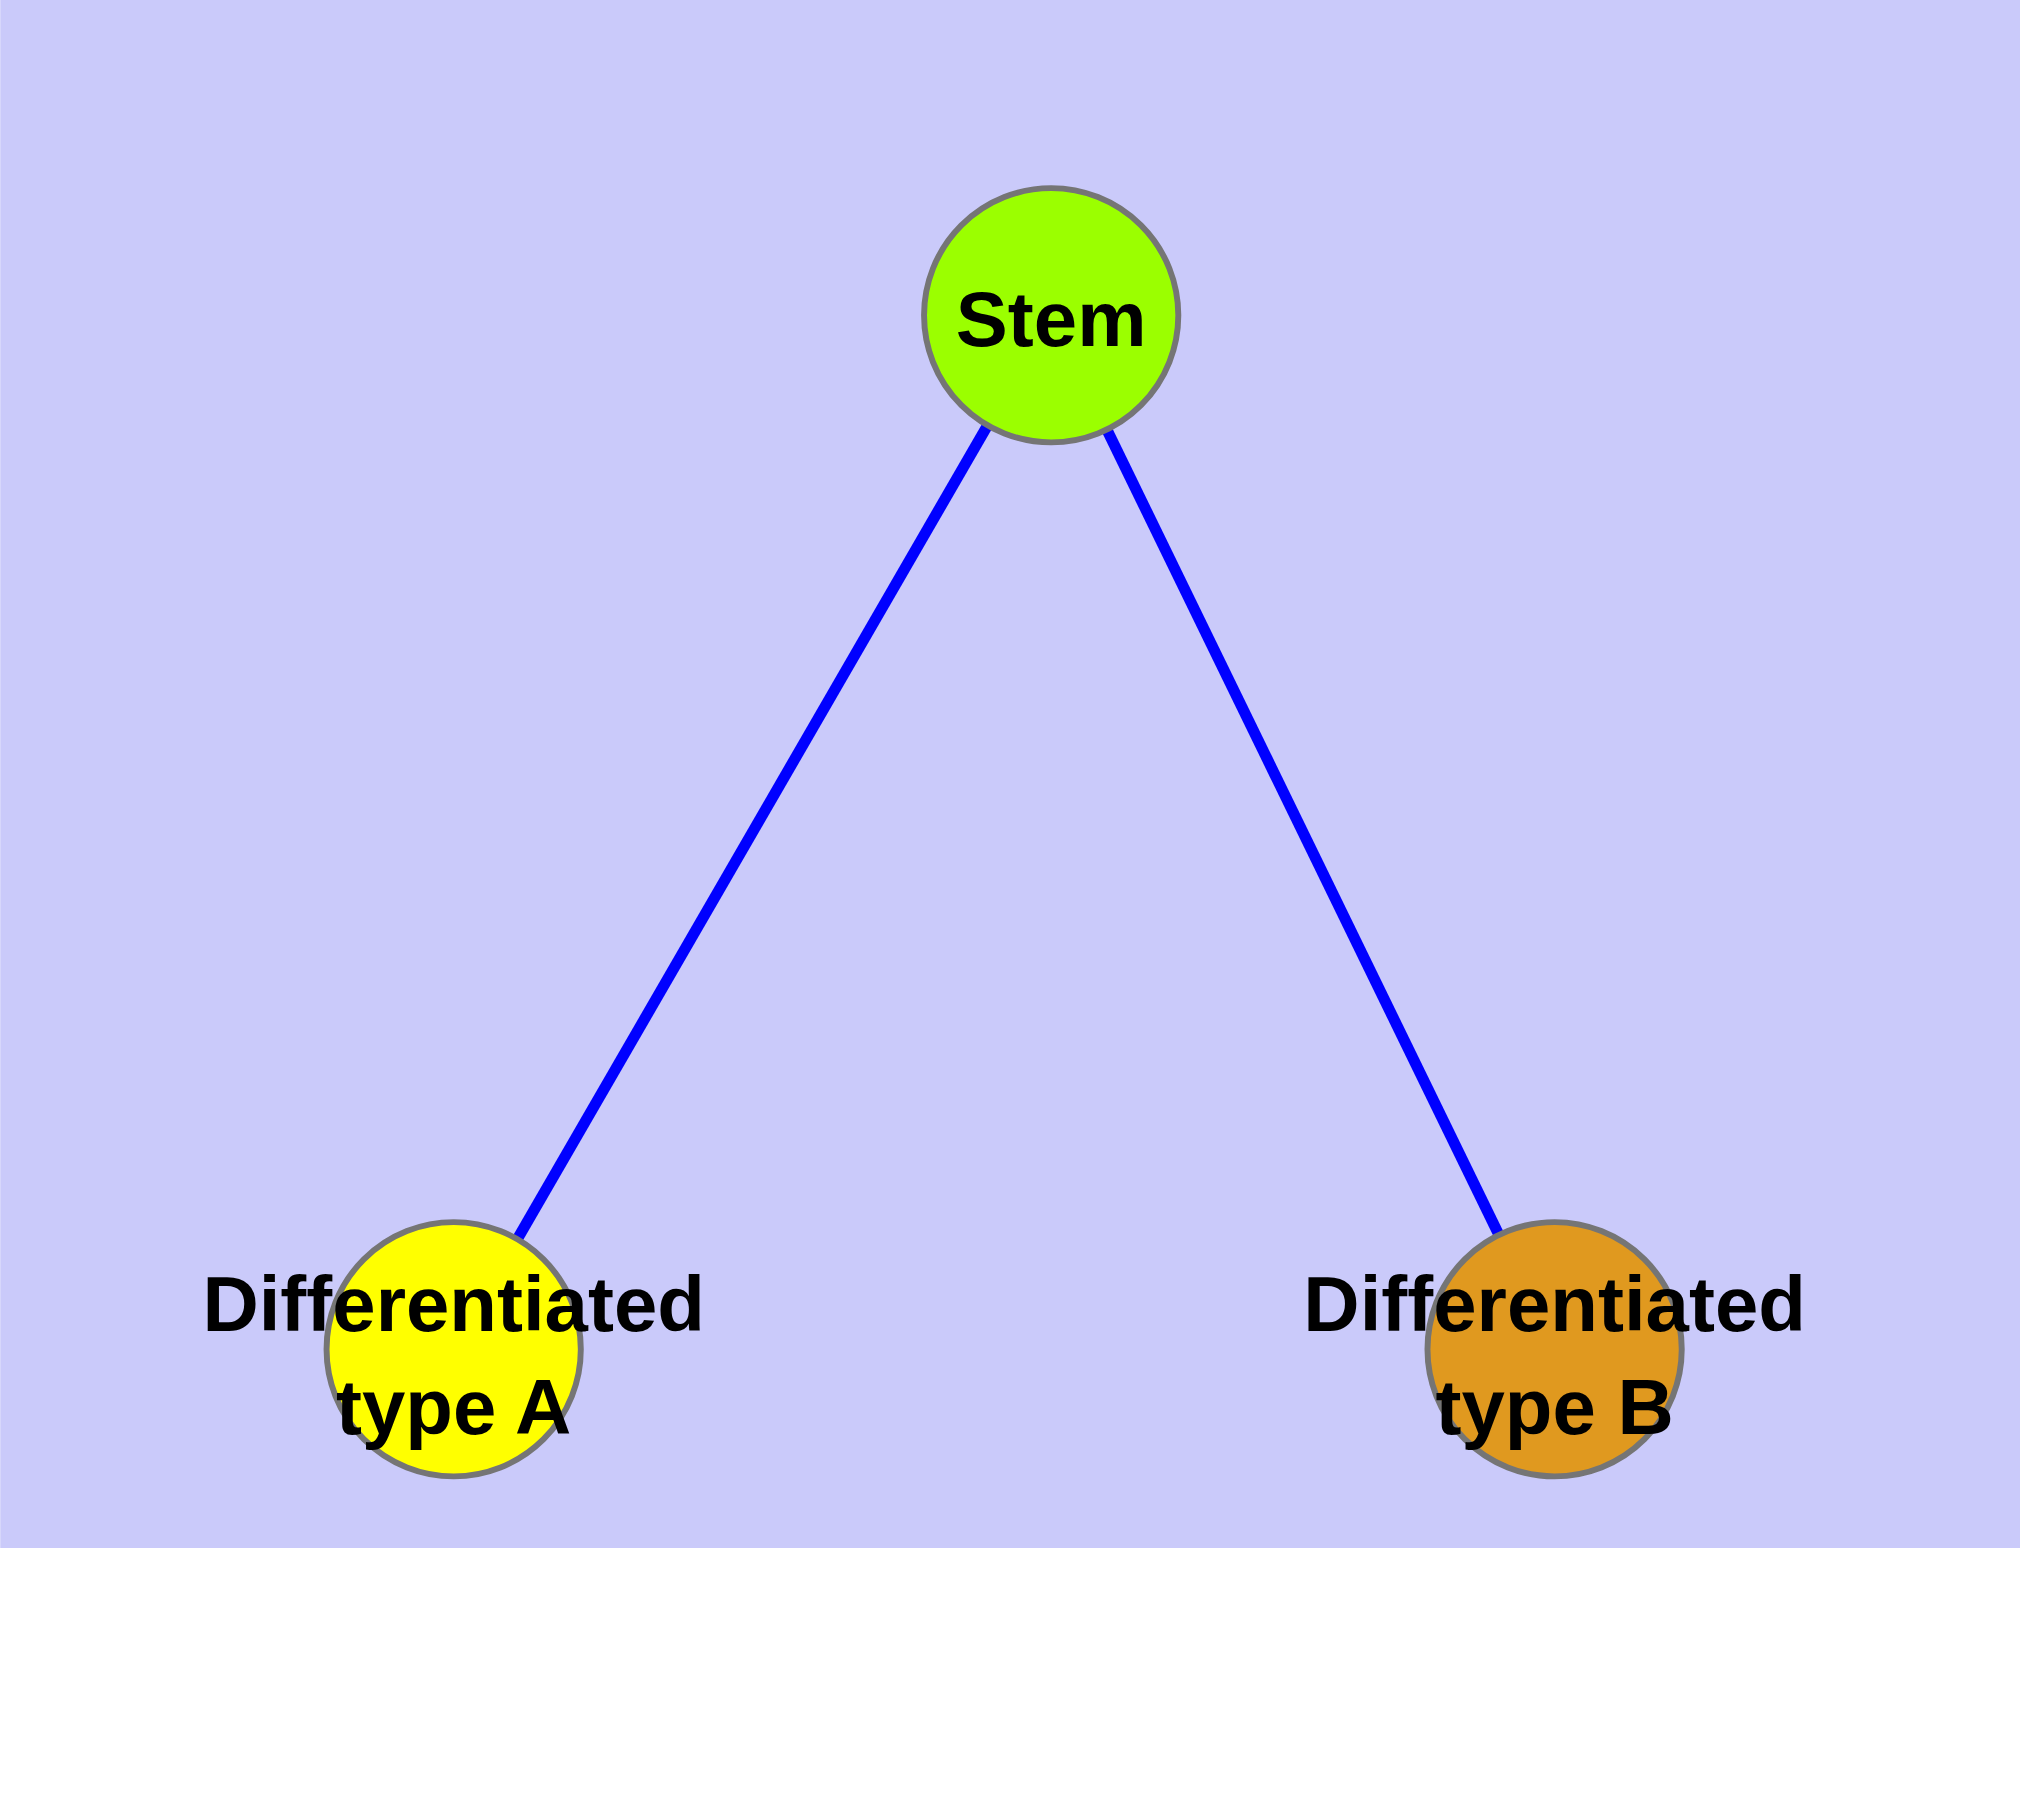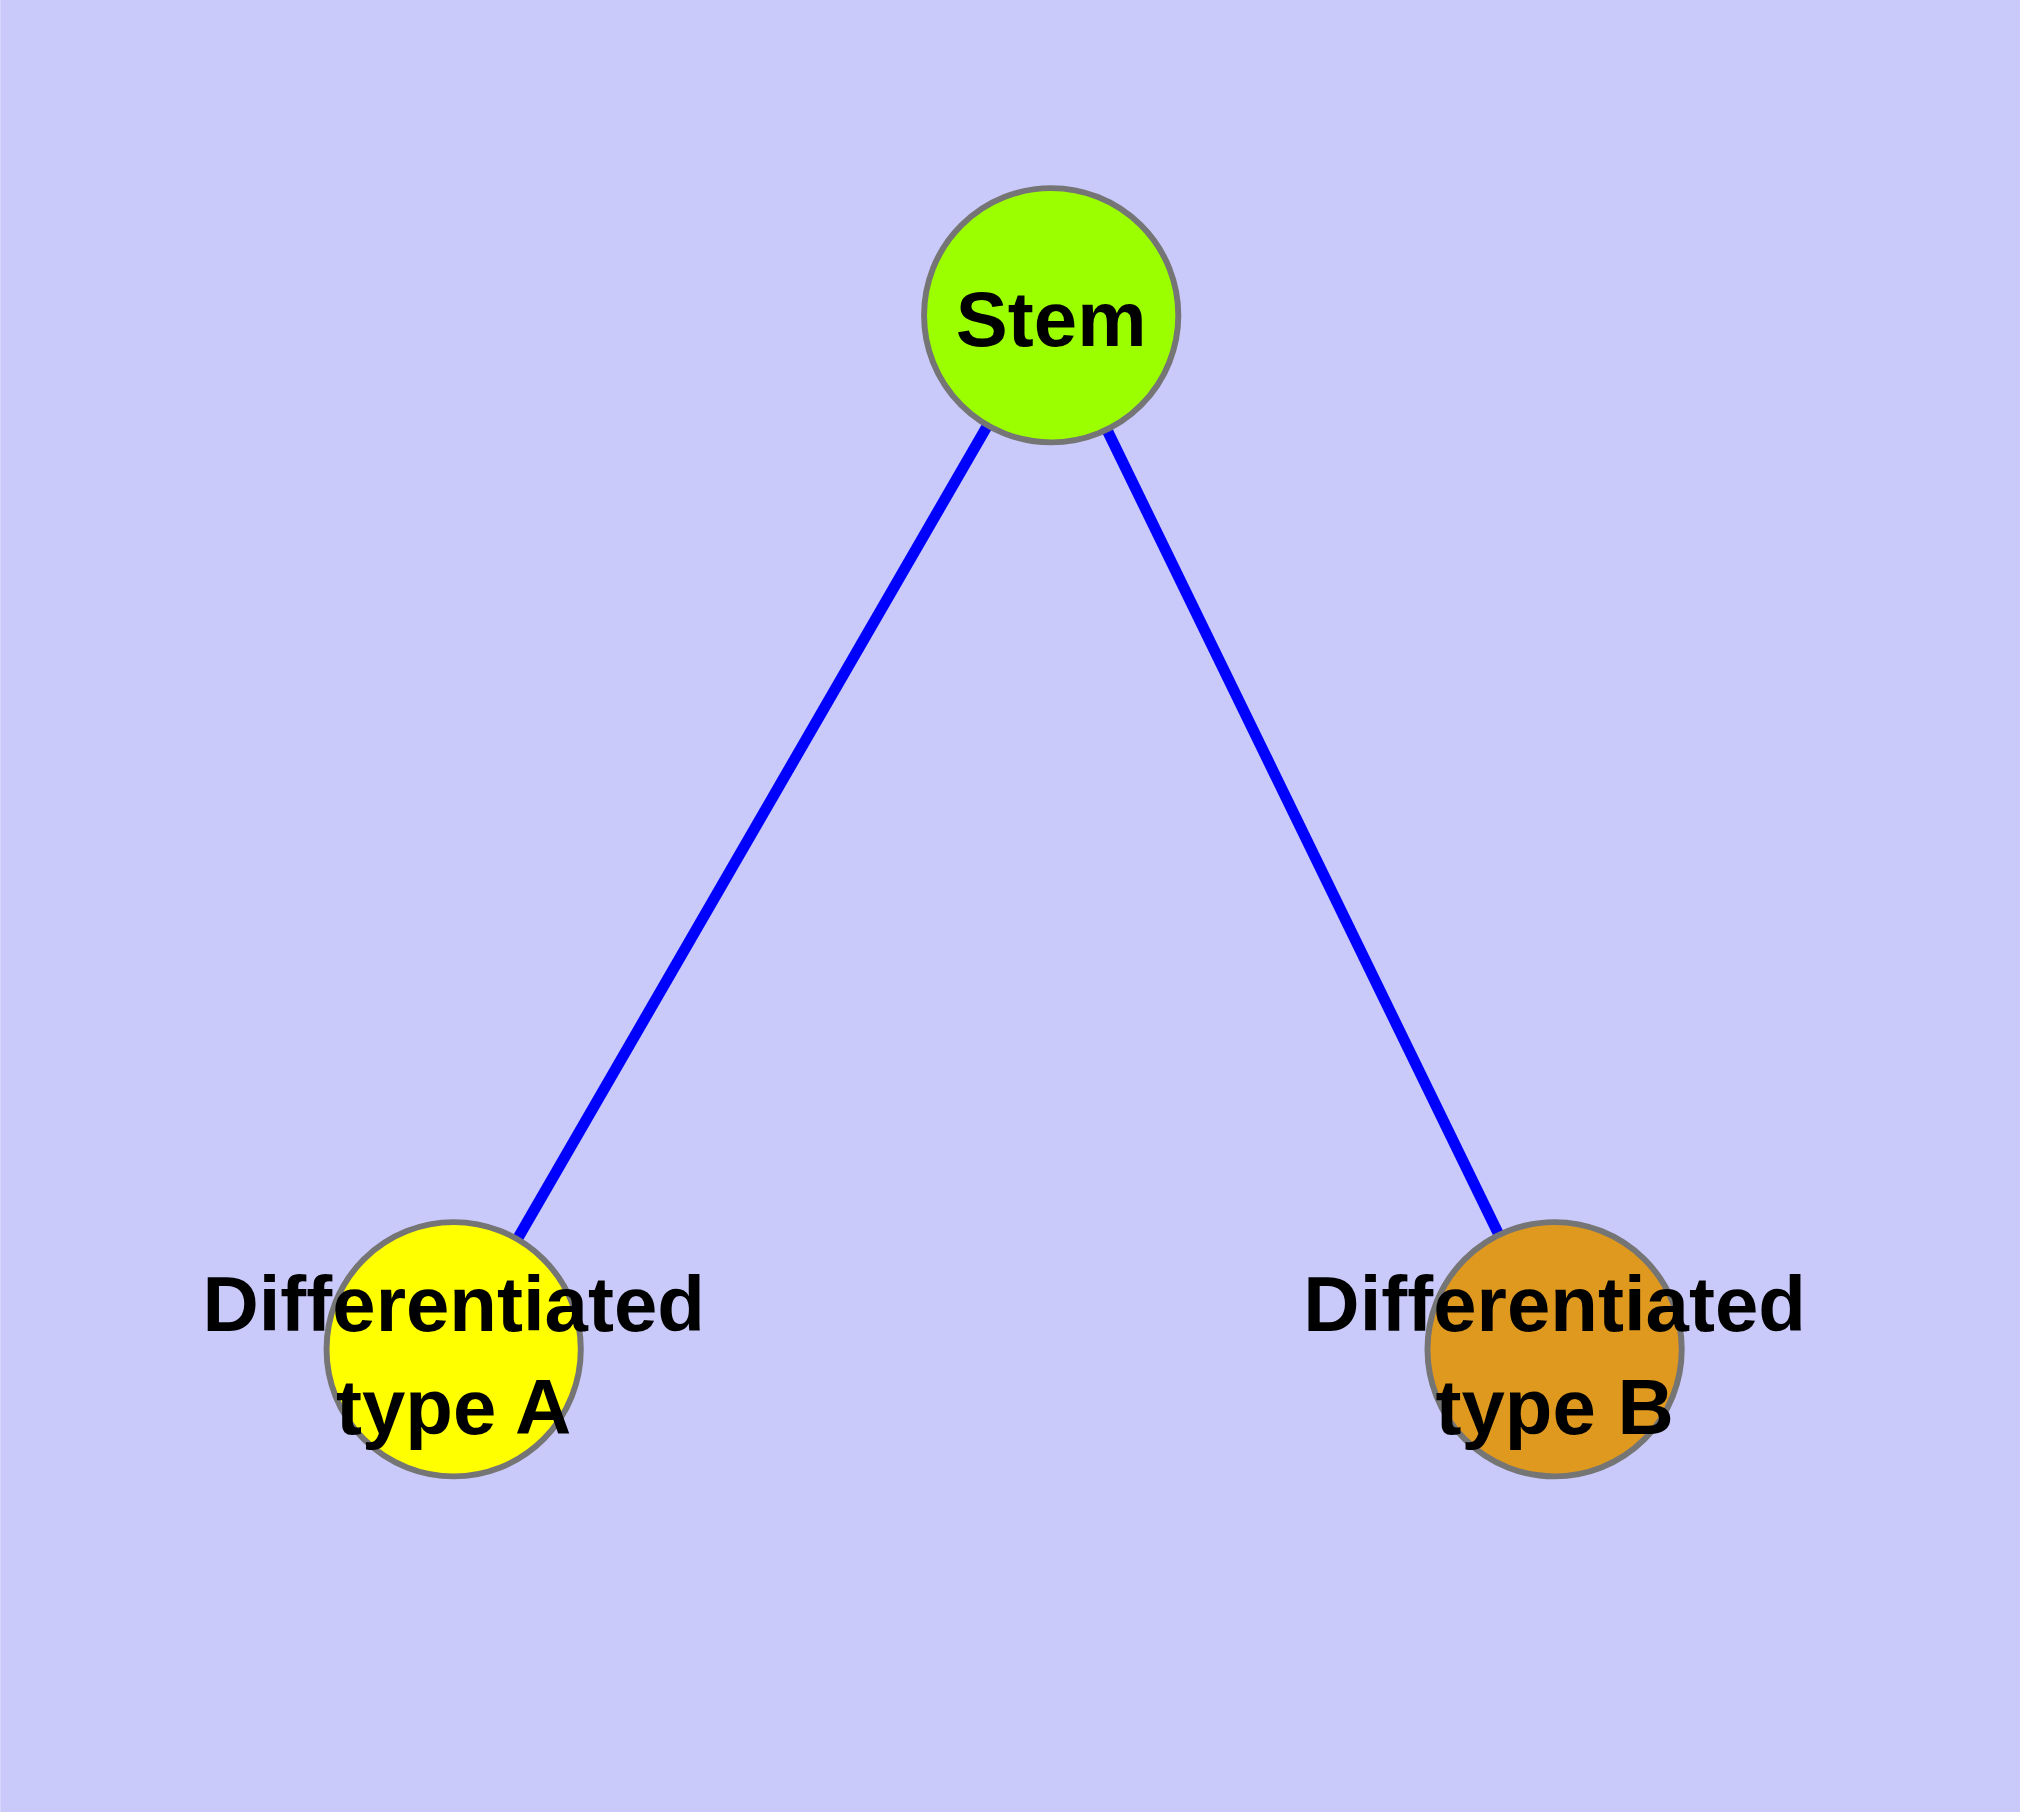--- a/index.html
+++ b/index.html
@@ -3,21 +3,21 @@
 <meta charset="utf-8">
 <style>
   
   html, body {
     margin: 0;
     padding: 0;
   }
   .canvas-wrap {
     position: relative;
     width: 2021px;
-    height: 1812px;
+    height: 1548px;
     overflow: hidden;
   }
   svg.graph {
     display: block;
     width: 2021px;
     height: 1812px;
   }
   .edge-line {
     fill: none;
   }

